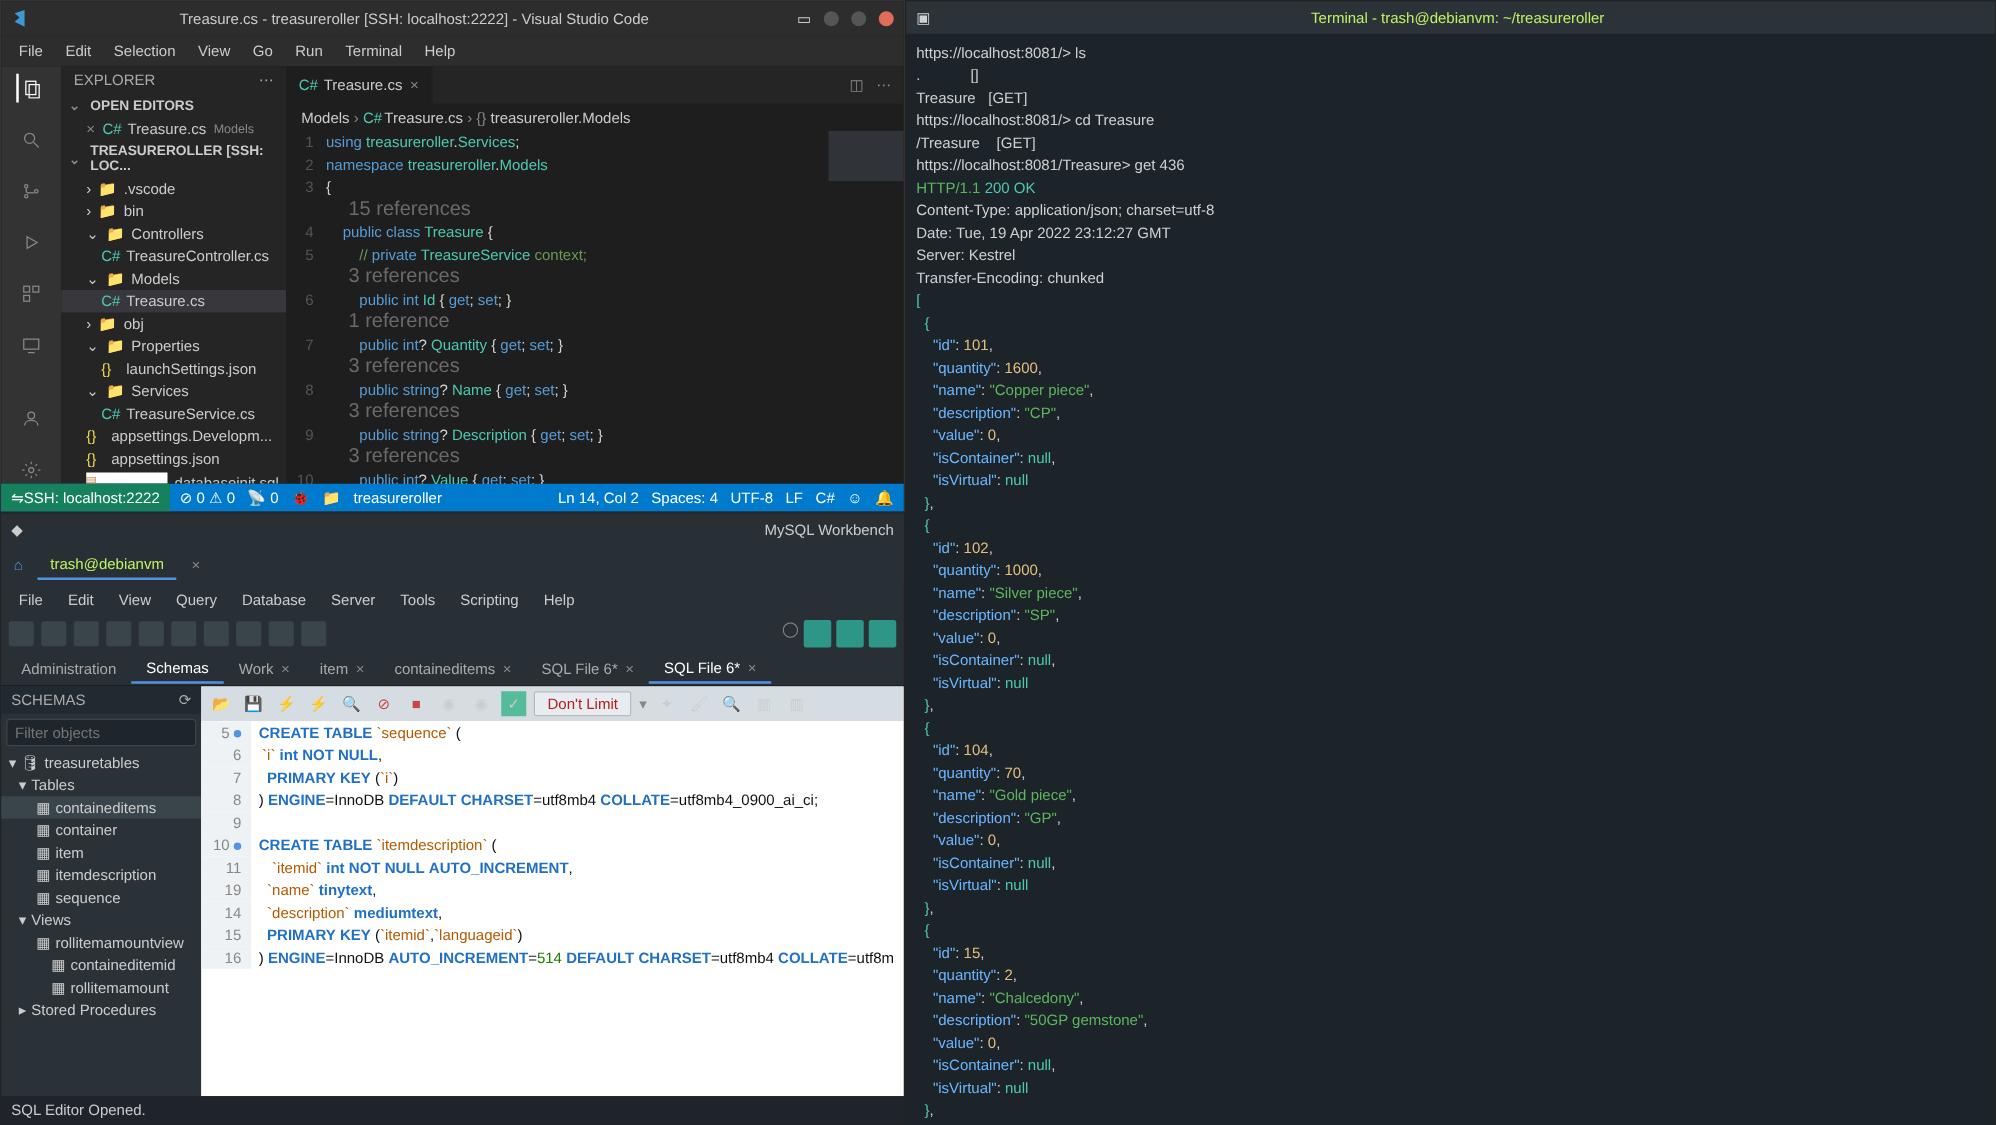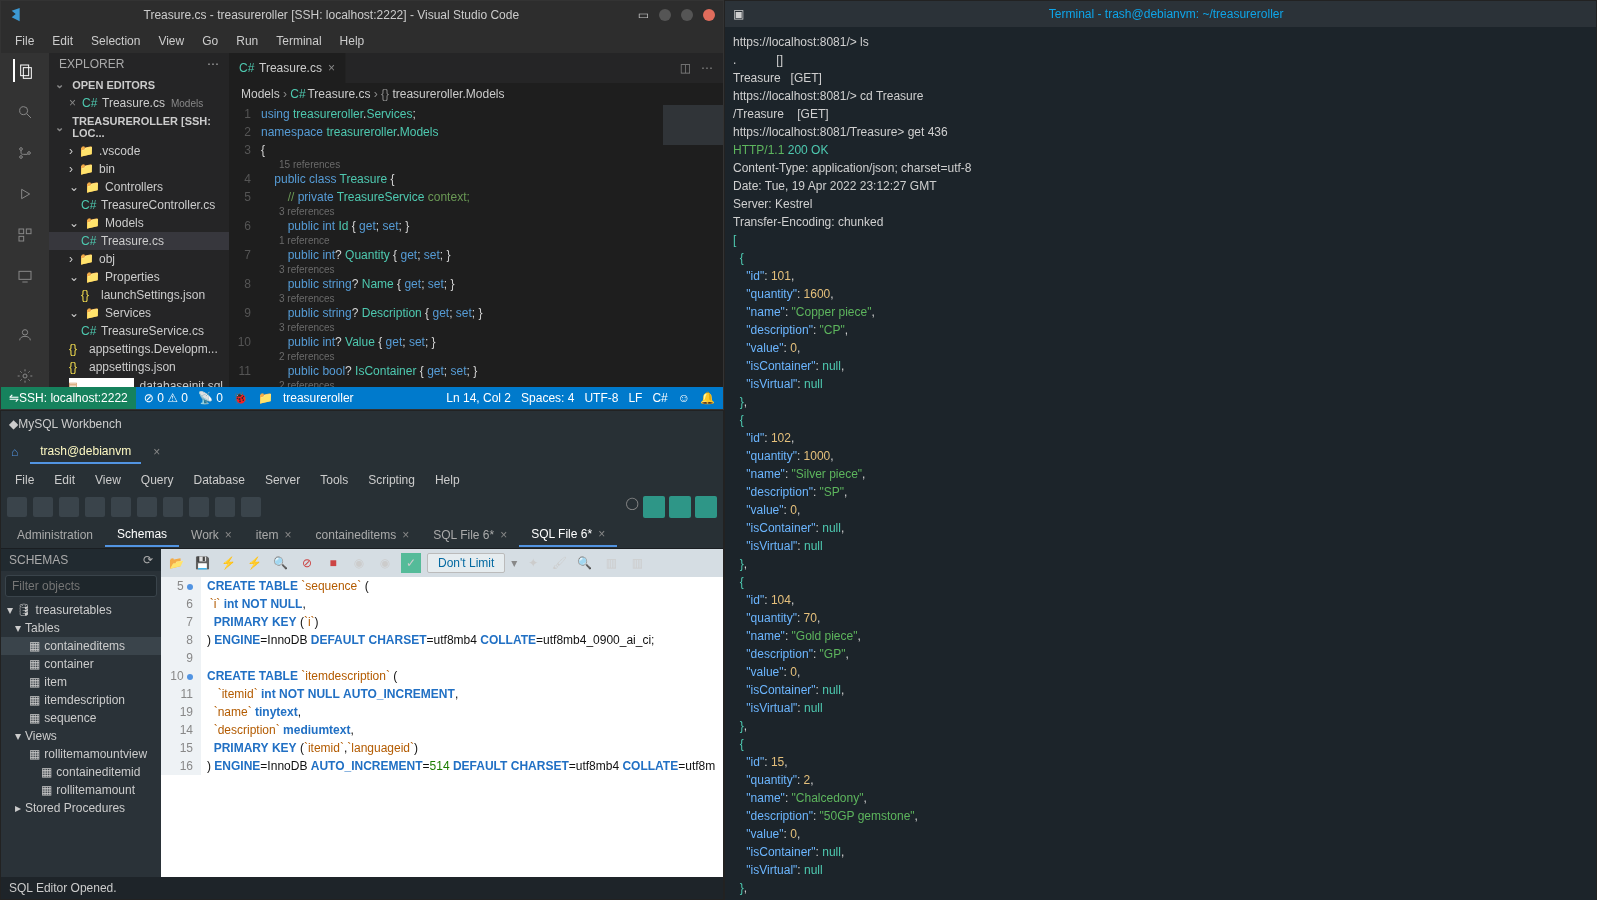--- a/index.html
+++ b/index.html
@@ -39,67 +39,67 @@
 .tab.active{ background:#1e1e1e;}
 .tab-close{ color:#888; cursor:pointer;}
 .tab-actions{ margin-left:auto; display:flex; align-items:center; gap:10px; padding:0 10px; color:#888;}
 .breadcrumb { padding:4px 12px; color:#888; font-size:12px;}
 .breadcrumb span{ color:#ccc;}
 .code { font-family:'Consolas',monospace; font-size:13px; flex:1; overflow:auto; padding-right:6px; position:relative;}
 .ln { display:flex; line-height:18px;}
 .gutter { width:32px; text-align:right; color:#555; padding-right:10px; flex-shrink:0;}
 .code-txt { white-space:pre; color:#d4d4d4;}
 .kw{color:#569cd6;} .tp{color:#4ec9b0;} .cm{color:#6a9955;}
-.ref{ color:#6a6a6a; font-size:10px; padding-left:50px;}
+.ref{ color:#6a6a6a; font-size:16px; padding-left:50px;}
 .minimap{ position:absolute; top:0; right:0; width:60px; height:40px; background:rgba(120,140,160,0.2);}
 .statusbar{ height:22px; background:#007acc; display:flex; align-items:center; color:#fff; font-size:11px;}
 .statusbar .sb-left{ display:flex; align-items:center; gap:10px; padding:0 8px;}
 .statusbar .sb-right{ margin-left:auto; display:flex; gap:10px; padding:0 8px;}
 .ssh-badge{ background:#16825d; padding:0 8px; height:22px; display:flex; align-items:center;}
 
 
 .workbench{ flex:1; background:#283035; display:flex; flex-direction:column; border:1px solid #222;}
 .wb-title{ height:26px; display:flex; align-items:center; justify-content:space-between; padding:0 8px; color:#ccc; background:#283035;}
-.wb-title .ctr{ flex:1; text-align:left;}
+.wb-title .ctr{ flex:1; text-align:right;}
 .wb-home{ height:30px; display:flex; align-items:center; padding:0 10px; gap:12px; background:#283035;}
 .wb-tab{ padding:4px 10px; cursor:pointer; color:#ccc; border-bottom:2px solid transparent;}
-.wb-tab.active{ border-bottom-color:#5294e2; color:#fef9c3;}
+.wb-tab.active{ border-bottom-color:#5294e2; color:#bef264;}
 .wb-menu{ height:26px; display:flex; align-items:center; gap:4px; padding:0 6px; color:#ccc;}
 .wb-menu span{ padding:2px 8px; cursor:pointer;}
 .wb-toolbar{ height:28px; display:flex; align-items:center; gap:6px; padding:0 6px;}
 .tb-ico{ width:20px; height:20px; background:#3a444b; border-radius:2px; cursor:pointer;}
 .tb-right{ margin-left:auto; display:flex; gap:4px;}
 .tb-btn{ width:22px; height:22px; background:#2e9687; border-radius:2px; cursor:pointer;}
 .wb-tabs2{ height:28px; display:flex; align-items:center; border-bottom:1px solid #1a1e22; padding-left:4px;}
 .wb-tab2{ padding:4px 12px; color:#aaa; cursor:pointer; display:flex; gap:6px; align-items:center;}
 .wb-tab2.active{ color:#fff; border-bottom:2px solid #5294e2;}
 .wb-body{ flex:1; display:flex; overflow:hidden;}
 .wb-side{ width:160px; background:#2a3238; display:flex; flex-direction:column; font-size:12px;}
 .wb-side-hdr{ padding:4px 8px; background:#212a30; color:#aaa; font-size:10px; display:flex; justify-content:space-between;}
 .wb-filter{ margin:4px; padding:3px 6px; background:#1e262b; border:1px solid #3a444b; color:#888; border-radius:3px;}
 .tree-item{ padding:2px 6px; cursor:pointer; display:flex; align-items:center; gap:4px;}
 .tree-item.l1{padding-left:14px;} .tree-item.l2{padding-left:28px;} .tree-item.l3{padding-left:40px;}
 .tree-item.sel{ background:#3a444b;}
 .wb-editor{ flex:1; display:flex; flex-direction:column; background:#fff; overflow:hidden;}
 .wb-ed-tools{ height:28px; background:#d5dde3; display:flex; align-items:center; gap:6px; padding:0 6px;}
 .wbtool{ width:20px; height:20px; cursor:pointer; display:flex; align-items:center; justify-content:center;}
-.limit-dd{ padding:2px 10px; background:#e6ecef; border:1px solid #bbb; border-radius:2px; color:#0369a1; cursor:pointer;}
+.limit-dd{ padding:2px 10px; background:#e6ecef; border:1px solid #bbb; border-radius:2px; color:#b91c1c; cursor:pointer;}
 .sql{ font-family:'Consolas',monospace; font-size:13px; flex:1; overflow:auto; background:#fff; color:#111;}
 .sql .ln{ line-height:18px;}
 .sql .gutter{ background:#eef2f5; color:#888; width:40px; padding-right:8px;}
 .sql-kw{ color:#2170c4; font-weight:bold;}
 .sql-tk{ color:#b35b00;}
 .sql-num{ color:#1c7d00;}
 .dot{ display:inline-block; width:6px; height:6px; background:#5294e2; border-radius:50%;}
 .wb-status{ height:22px; background:#1e2429; color:#ccc; display:flex; align-items:center; padding:0 8px; font-size:11px;}
 
 
 .term{ flex:1; background:#1c242a; color:#d0d0d0; display:flex; flex-direction:column; border:1px solid #222;}
 .term-title{ height:26px; background:#2b3238; display:flex; align-items:center; justify-content:space-between; padding:0 8px;}
-.term-title .ctr{ flex:1; text-align:center; color:#0ea5e9;}
+.term-title .ctr{ flex:1; text-align:center; color:#bef264;}
 .term-body{ flex:1; font-family:'Consolas',monospace; font-size:13px; padding:6px 8px; line-height:18px; white-space:pre; overflow:auto;}
 .t-green{ color:#5db55d;}
 .t-teal{ color:#4ec9b0;}
 .t-key{ color:#6cb6ff;}
 .t-str{ color:#5db55d;}
 .t-num{ color:#e5c07b;}
 
 svg { width:16px; height:16px; stroke:currentColor; fill:none; stroke-width:1.5;}
 .expand::before{content:"⌄"; color:#888; margin-right:4px; display:inline-block;}
 </style>

